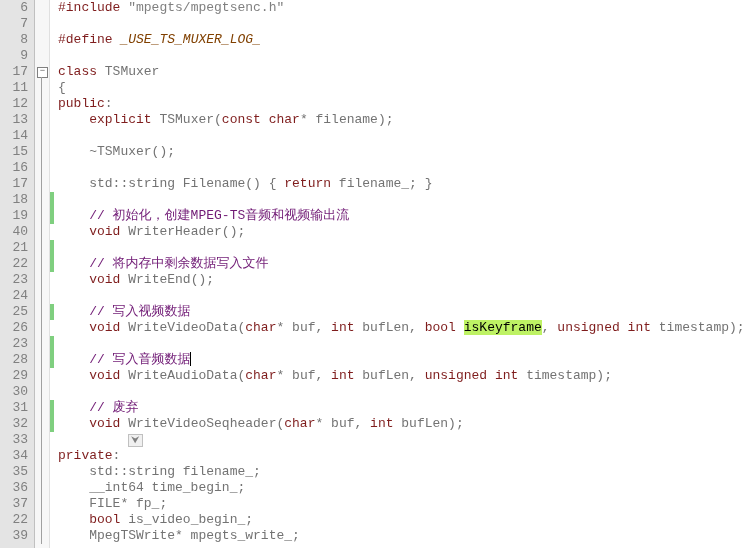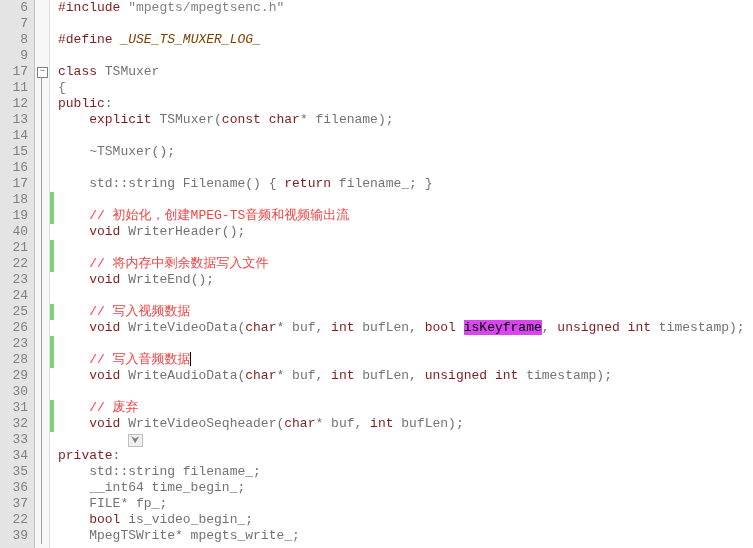--- a/index.html
+++ b/index.html
@@ -69,24 +69,24 @@
   .code {
     padding-left: 4px;
     white-space: pre;
     flex: 1;
   }
   .code .row {
     height: 16px;
   }
   .k  { color: #7f1d1d; }  
   .s  { color: #808080; }  
-  .c  { color: #ef4444; }  
+  .c  { color: #701a75; }  
   .m  { color: #804000; font-style: italic; }  
   .p  { color: #737373; }  
-  .hl { background: #d946ef; } 
+  .hl { background: #bef264; } 
   .cursor {
     display: inline-block;
     width: 1px;
     height: 14px;
     background: #000;
     vertical-align: text-top;
     margin-left: -1px;
   }
   .arrow-hint {
     position: absolute;

